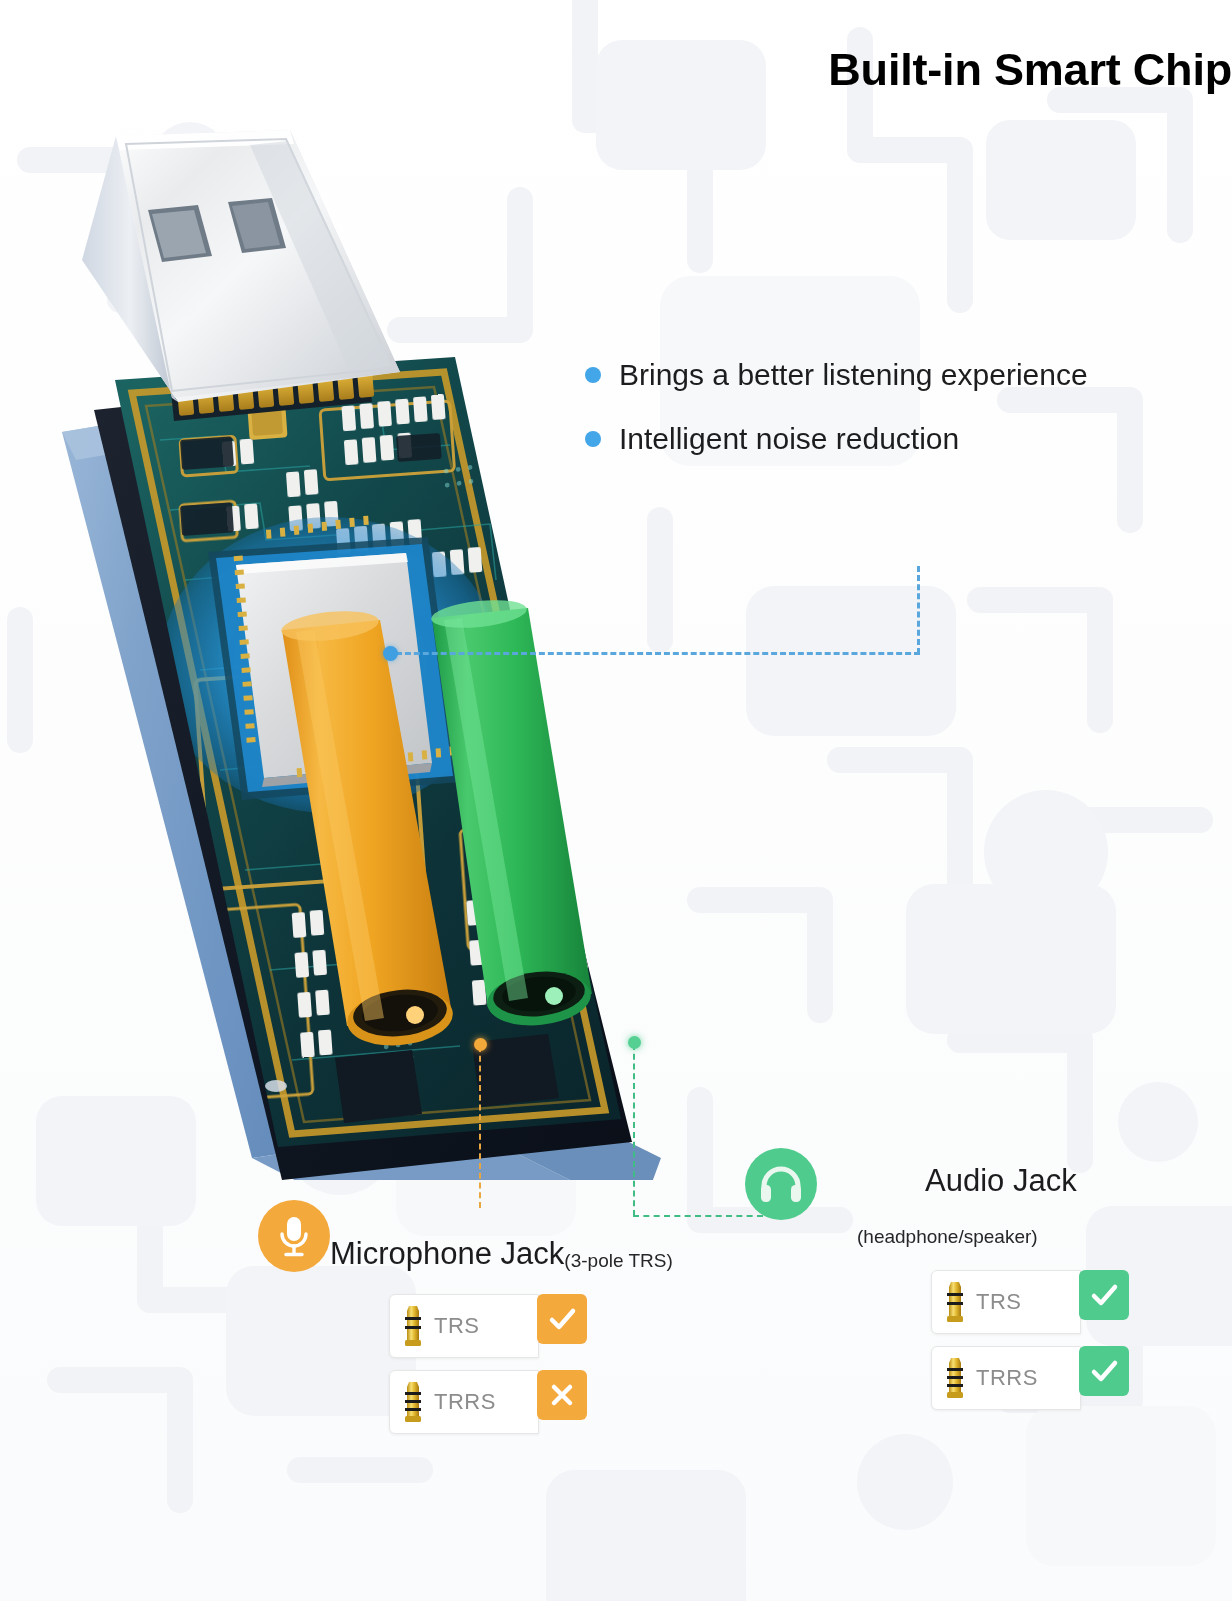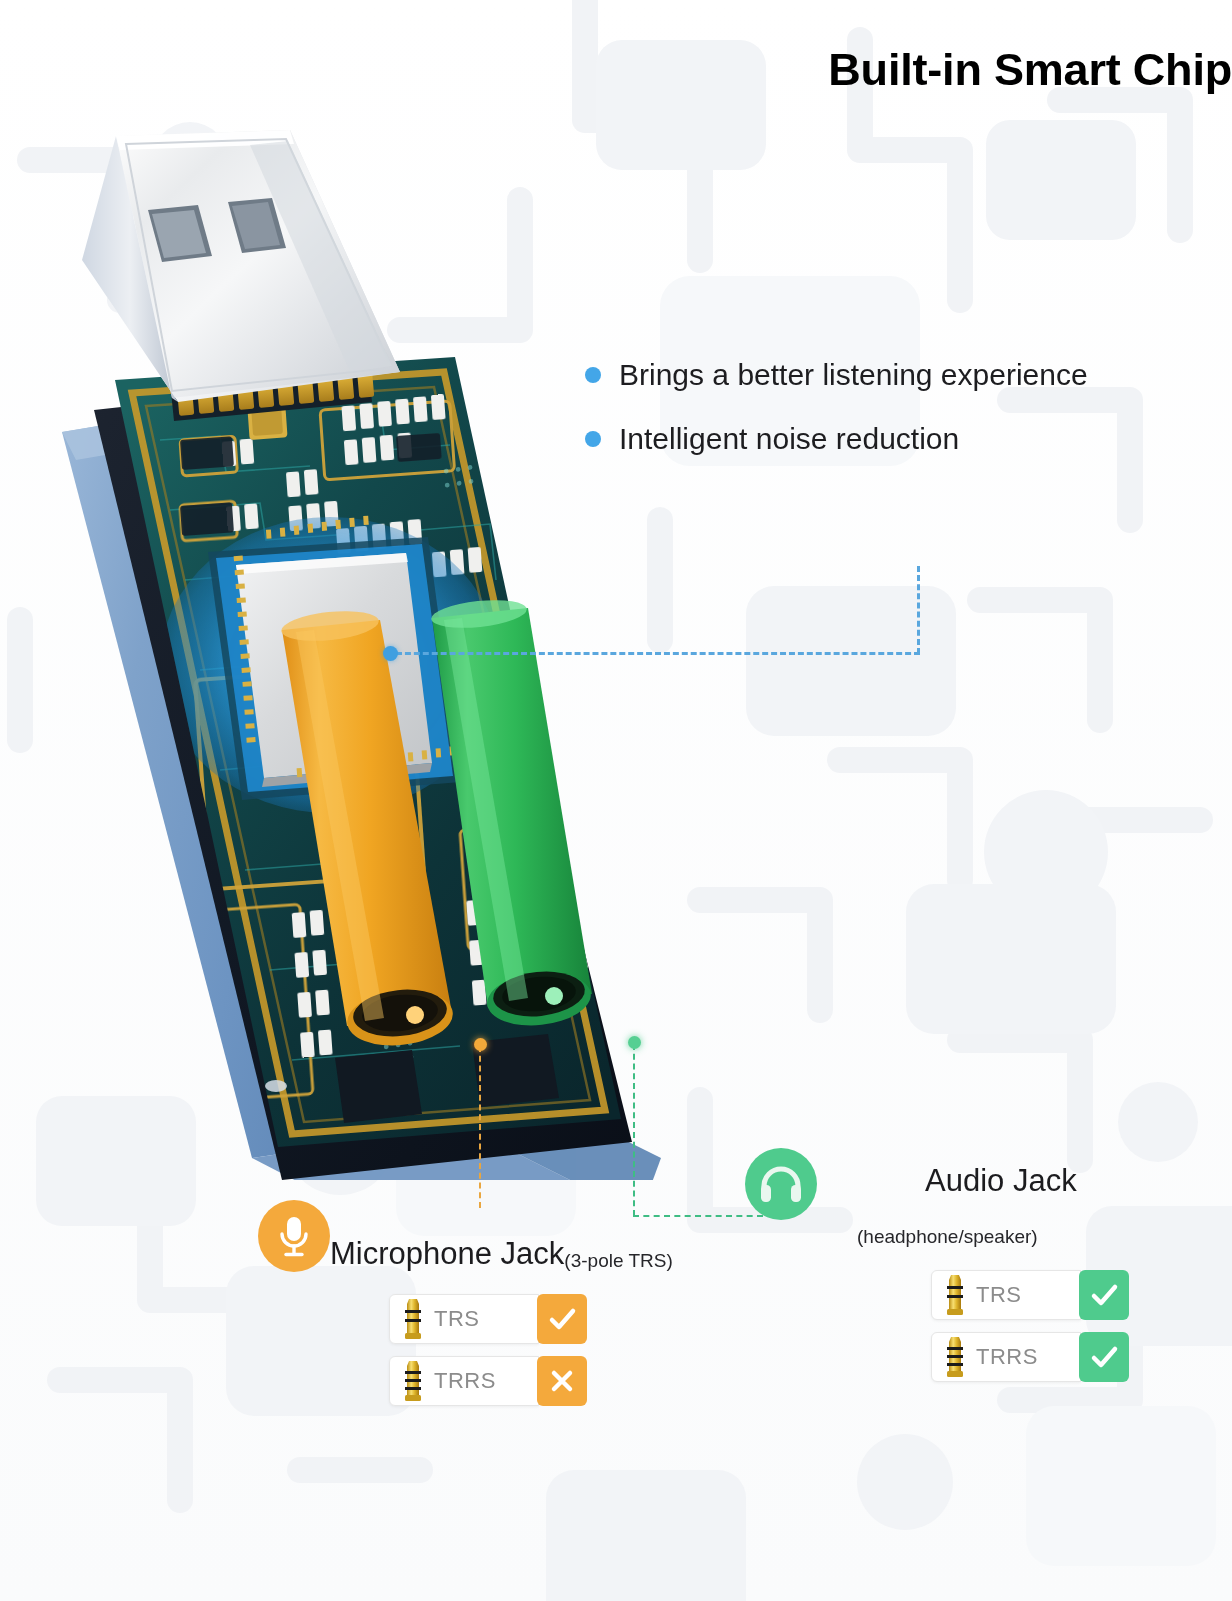--- a/index.html
+++ b/index.html
@@ -57,21 +57,21 @@
   .badge-orange{background:#f4a93c;}
   .badge-green{background:#4fcb8d;}
 
   .callout-title{font-size:31px;color:#1c1c1f;font-weight:400;white-space:nowrap;
                  font-family:"Liberation Sans", sans-serif;}
   .callout-sub{font-size:19px;color:#26262a;font-weight:400;white-space:nowrap;
                font-family:"Liberation Sans", sans-serif;}
 
   
   .compat-list{display:flex;flex-direction:column;gap:12px;align-items:flex-start;}
-  .compat-row{display:flex;align-items:stretch;height:50px;}
+  .compat-row{display:flex;align-items:stretch;height:64px;}
   .compat-card{width:148px;background:#fff;border:1px solid #e6e6e6;border-radius:6px 0 0 6px;
                display:flex;align-items:center;box-shadow:0 1px 3px rgba(0,0,0,.06);}
   .plug-ico{width:34px;height:44px;margin-left:6px;flex:none;}
   .compat-label{font-size:22px;color:#8c8c8c;margin-left:4px;letter-spacing:.5px;
                 font-family:"Liberation Sans", sans-serif;}
   .mark{width:50px;height:50px;border-radius:6px;display:flex;align-items:center;
         justify-content:center;flex:none;margin-left:-2px;}
   .mark.ok-orange{background:#f4a93c;}
   .mark.no-orange{background:#f4a93c;}
   .mark.ok-green{background:#4fcb8d;}

